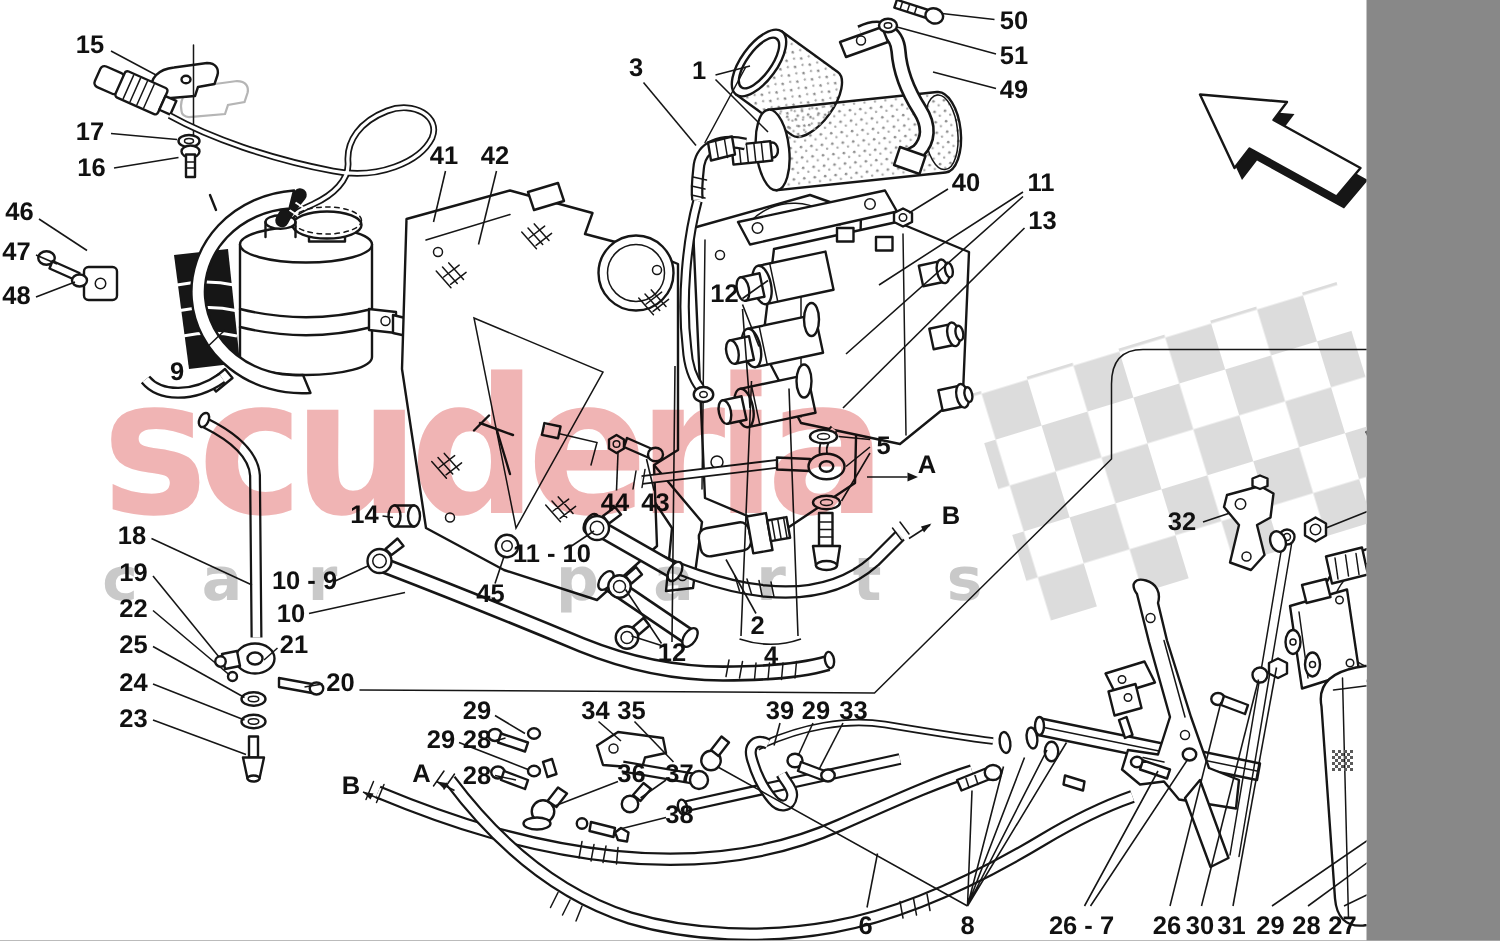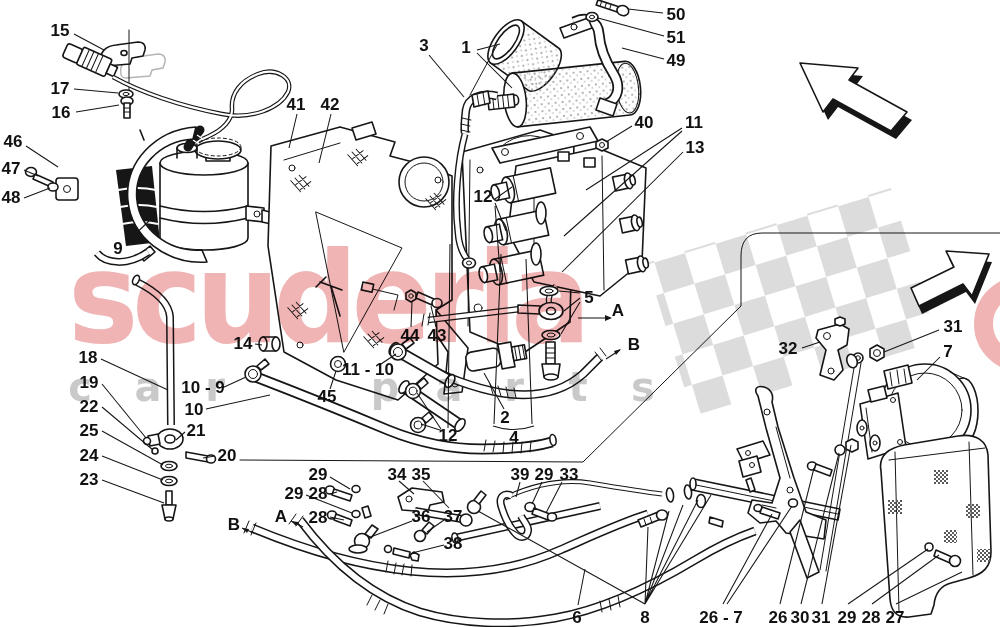--- a/index.html
+++ b/index.html
@@ -1,16 +1,16 @@
 <!DOCTYPE html>
 <html><head>
 <meta charset="utf-8">
 <style>
   html,body{margin:0;padding:0;background:#888;}
-  .stage{position:relative;width:1000px;height:627px;background:#ffffff;overflow:hidden;
+  .stage{position:relative;width:911px;height:627px;background:#ffffff;overflow:hidden;
          font-family:"Liberation Sans",sans-serif;}
   .stage svg{position:absolute;left:0;top:0;}
   .ln{fill:none;stroke:#161616;stroke-width:1.6;stroke-linecap:round;stroke-linejoin:round;}
   .tn{fill:none;stroke:#161616;stroke-width:1;stroke-linecap:round;}
   .pt{fill:#ffffff;stroke:#161616;stroke-width:1.6;stroke-linejoin:round;}
   .dk{fill:#161616;stroke:none;}
   .ld{fill:none;stroke:#161616;stroke-width:1.05;}
   .gh{fill:none;stroke:#b5b5b5;stroke-width:1.5;}
   .tx{fill:url(#dots);stroke:#161616;stroke-width:1.6;}
   .w8{fill:none;stroke:#161616;stroke-width:8;}

